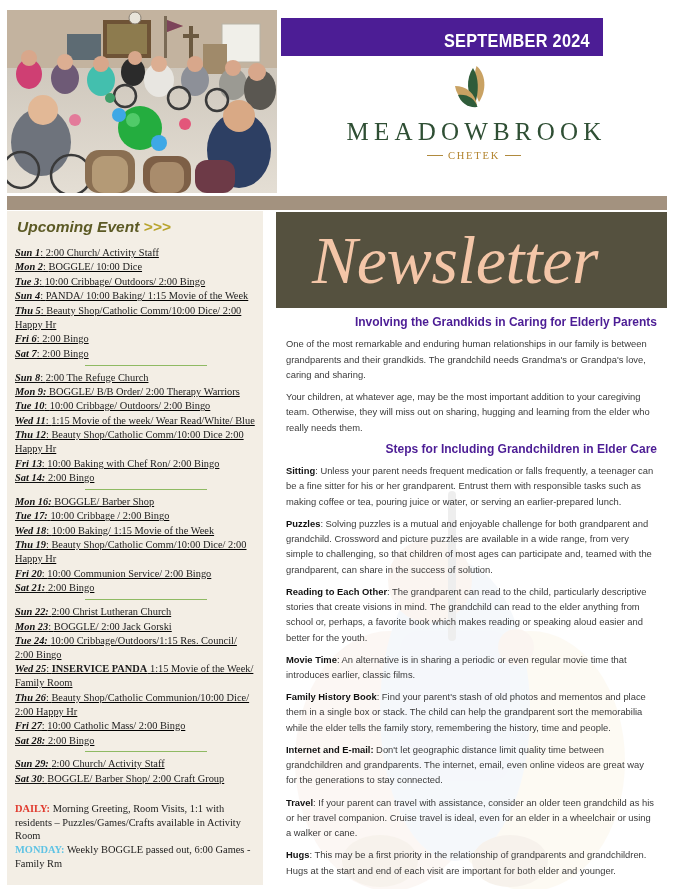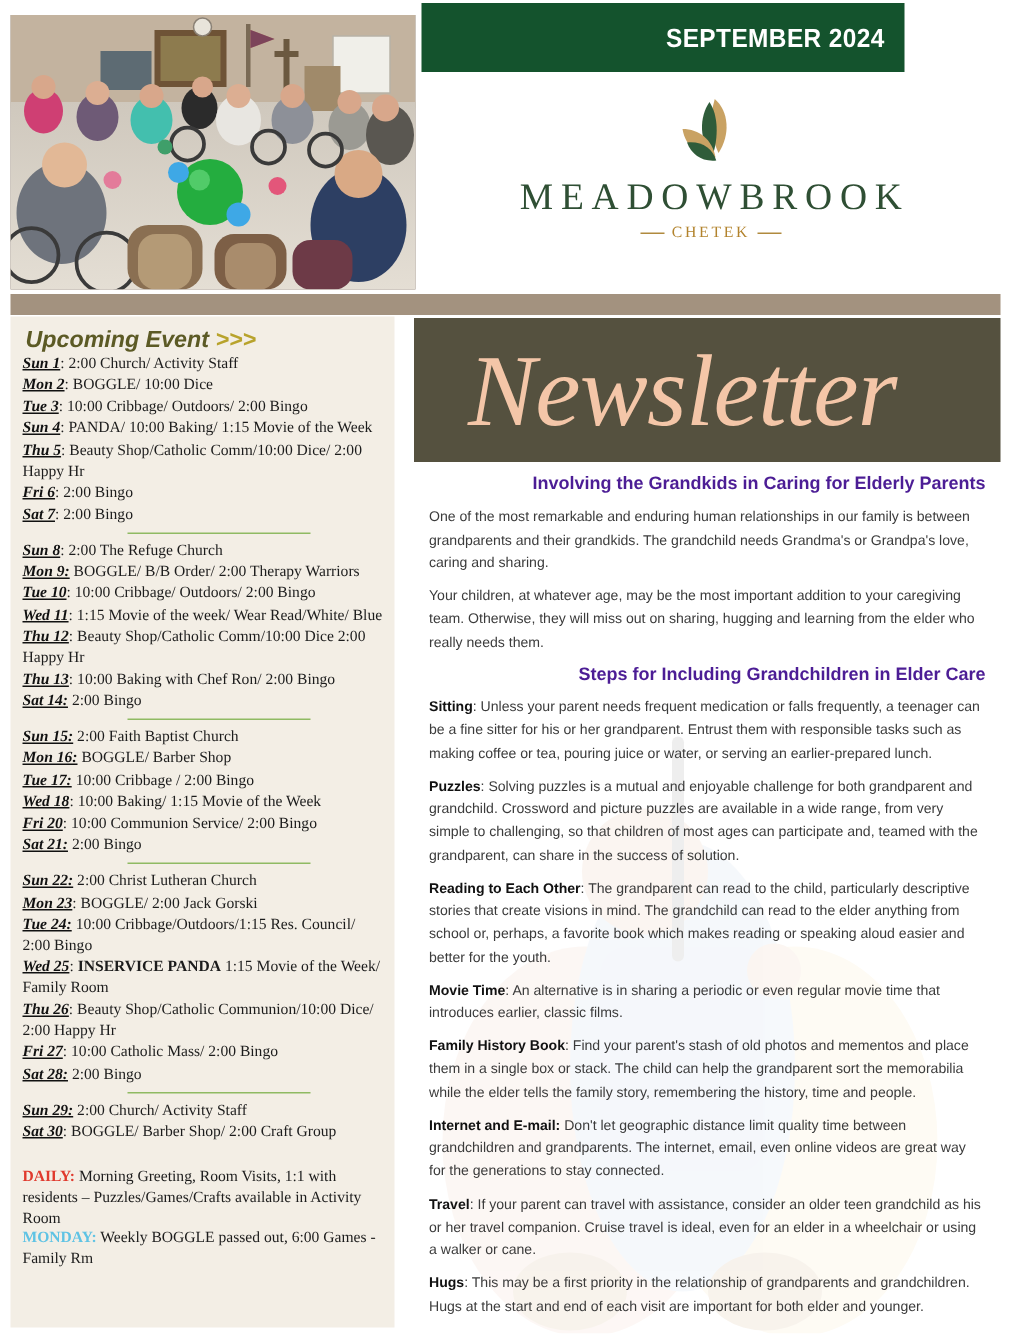--- a/index.html
+++ b/index.html
@@ -15,22 +15,22 @@
   
   .header { position:relative; width:675px; height:196px; background:#ffffff; }
 
   .photo {
     position:absolute; left:7px; top:10px; width:270px; height:183px;
     overflow:hidden; background:#9c9085;
   }
   .photo svg { display:block; width:270px; height:183px; }
 
   .gold-bar {
-    position:absolute; left:281px; top:2px; width:322px; height:46px;
-    background:#14532d;
+    position:absolute; left:281px; top:18px; width:322px; height:46px;
+    background:#4c1d95;
     display:flex; align-items:center; justify-content:flex-end;
   }
   .gold-bar .month {
     color:#ffffff; font-weight:bold; font-size:17.5px; letter-spacing:0.3px;
     padding-right:14px; font-family:"Liberation Sans", sans-serif;
     transform:scaleX(0.93); transform-origin:right center;
   }
 
   .logo-area {
     position:absolute; left:281px; top:56px; width:386px; height:137px;
@@ -62,25 +62,25 @@
   .left-col {
     position:absolute; left:7px; top:211px; width:256px; height:674px;
     background:#f3eee5;
     padding:5px 7px 0 8px;
     font-family:"Liberation Serif", serif;
     overflow:hidden;
   }
   .left-title {
     font-family:"Liberation Sans", sans-serif;
     font-style:italic; font-weight:bold; font-size:15.5px;
-    color:#5c5a25; margin:2px 0 0 2px;
+    color:#5c5a25; margin:2px 0 10px 2px;
   }
   .left-title .arrows { color:#b8a32c; }
 
-  .ev-group { margin-bottom:2px; }
+  .ev-group { margin-bottom:2px;text-decoration:underline; }
   .ev {
     font-size:10.4px; color:#1c1c1c; line-height:1.34;
     margin:0 0 0.5px 0; text-indent:0;
   }
   .ev b {
     font-weight:bold; font-style:italic; text-decoration:underline;
     color:#111;
   }
   .ev .strong { font-weight:bold; }
   .ev-sep {
@@ -248,29 +248,29 @@
         <div class="ev"><b>Fri 6</b>: <span>2:00 Bingo</span></div>
         <div class="ev"><b>Sat 7</b>: <span>2:00 Bingo</span></div>
       </div>
       <div class="ev-sep"></div>
       <div class="ev-group">
         <div class="ev"><b>Sun 8</b>: <span>2:00 The Refuge Church</span></div>
         <div class="ev"><b>Mon 9:</b> <span>BOGGLE/ B/B Order/ 2:00 Therapy Warriors</span></div>
         <div class="ev"><b>Tue 10</b>: <span>10:00 Cribbage/ Outdoors/ 2:00 Bingo</span></div>
         <div class="ev"><b>Wed 11</b>: <span>1:15 Movie of the week/ Wear Read/White/ Blue</span></div>
         <div class="ev"><b>Thu 12</b>: <span>Beauty Shop/Catholic Comm/10:00 Dice 2:00 Happy Hr</span></div>
-        <div class="ev"><b>Thu 13</b>: <span>10:00 Baking with Chef Ron/ 2:00 Bingo</span></div>
+        <div class="ev"><b>Fri 13</b>: <span>10:00 Baking with Chef Ron/ 2:00 Bingo</span></div>
         <div class="ev"><b>Sat 14:</b> <span>2:00 Bingo</span></div>
       </div>
       <div class="ev-sep"></div>
       <div class="ev-group">
-        <div class="ev"><b>Sun 15:</b> <span>2:00 Faith Baptist Church</span></div>
         <div class="ev"><b>Mon 16:</b> <span>BOGGLE/ Barber Shop</span></div>
         <div class="ev"><b>Tue 17:</b> <span>10:00 Cribbage / 2:00 Bingo</span></div>
         <div class="ev"><b>Wed 18</b>: <span>10:00 Baking/ 1:15 Movie of the Week</span></div>
+        <div class="ev"><b>Thu 19</b>: <span>Beauty Shop/Catholic Comm/10:00 Dice/ 2:00 Happy Hr</span></div>
         <div class="ev"><b>Fri 20</b>: <span>10:00 Communion Service/ 2:00 Bingo</span></div>
         <div class="ev"><b>Sat 21:</b> <span>2:00 Bingo</span></div>
       </div>
       <div class="ev-sep"></div>
       <div class="ev-group">
         <div class="ev"><b>Sun 22:</b> <span>2:00 Christ Lutheran Church</span></div>
         <div class="ev"><b>Mon 23</b>: <span>BOGGLE/ 2:00 Jack Gorski</span></div>
         <div class="ev"><b>Tue 24:</b> <span>10:00 Cribbage/Outdoors/1:15 Res. Council/ 2:00 Bingo</span></div>
         <div class="ev"><b>Wed 25</b>: <span class="strong">INSERVICE PANDA</span><span> 1:15 Movie of the Week/ Family Room</span></div>
         <div class="ev"><b>Thu 26</b>: <span>Beauty Shop/Catholic Communion/10:00 Dice/ 2:00 Happy Hr</span></div>

